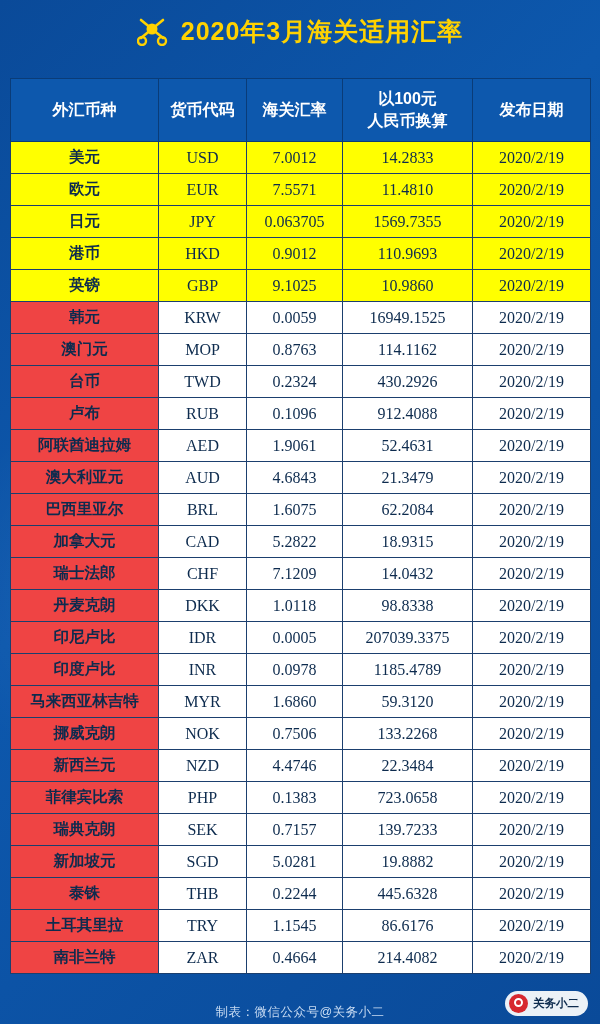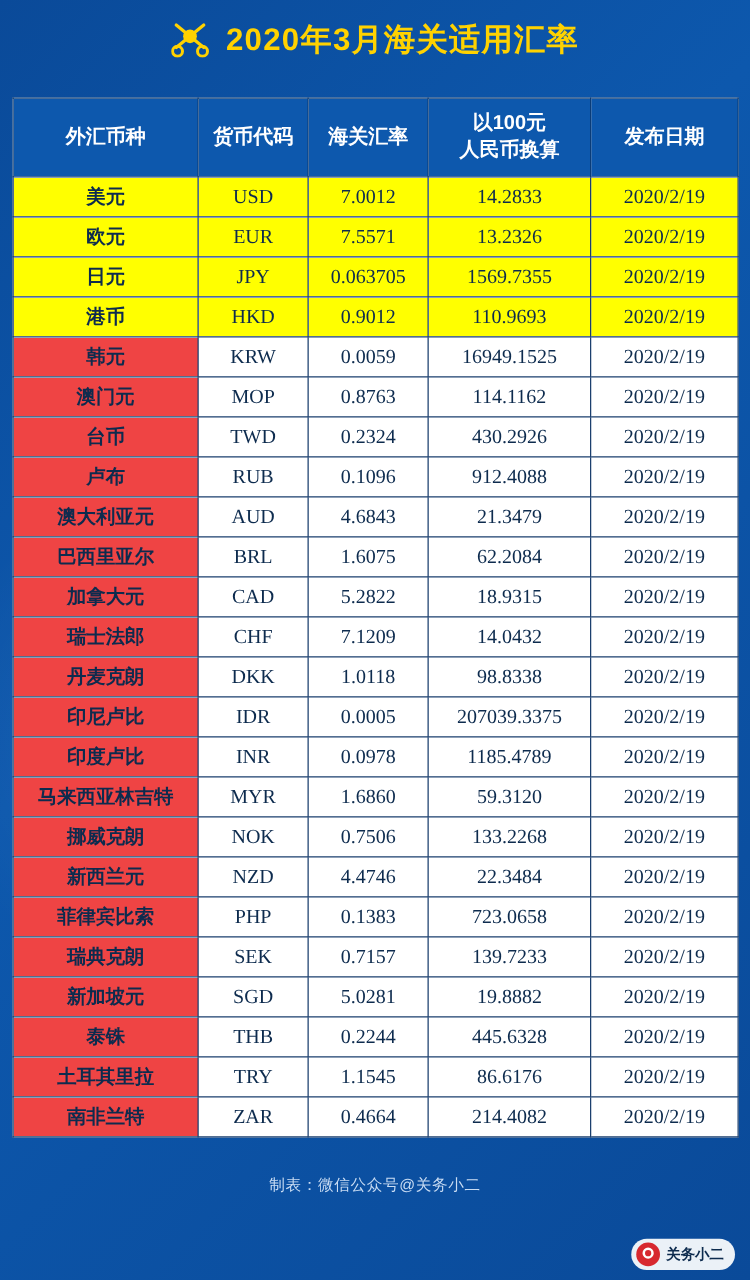--- a/index.html
+++ b/index.html
@@ -208,37 +208,44 @@
             <td>美元</td>
             <td>USD</td>
             <td>7.0012</td>
             <td>14.2833</td>
             <td>2020/2/19</td>
           </tr>
           <tr class="hl">
             <td>欧元</td>
             <td>EUR</td>
             <td>7.5571</td>
-            <td>13.2326</td>
+            <td>11.4810</td>
             <td>2020/2/19</td>
           </tr>
           <tr class="hl">
             <td>日元</td>
             <td>JPY</td>
             <td>0.063705</td>
             <td>1569.7355</td>
             <td>2020/2/19</td>
           </tr>
           <tr class="hl">
             <td>港币</td>
             <td>HKD</td>
             <td>0.9012</td>
             <td>110.9693</td>
             <td>2020/2/19</td>
           </tr>
+          <tr class="hl">
+            <td>英镑</td>
+            <td>GBP</td>
+            <td>9.1025</td>
+            <td>10.9860</td>
+            <td>2020/2/19</td>
+          </tr>
           <tr>
             <td>韩元</td>
             <td>KRW</td>
             <td>0.0059</td>
             <td>16949.1525</td>
             <td>2020/2/19</td>
           </tr>
           <tr>
             <td>澳门元</td>
             <td>MOP</td>
@@ -254,20 +261,27 @@
             <td>2020/2/19</td>
           </tr>
           <tr>
             <td>卢布</td>
             <td>RUB</td>
             <td>0.1096</td>
             <td>912.4088</td>
             <td>2020/2/19</td>
           </tr>
           <tr>
+            <td>阿联酋迪拉姆</td>
+            <td>AED</td>
+            <td>1.9061</td>
+            <td>52.4631</td>
+            <td>2020/2/19</td>
+          </tr>
+          <tr>
             <td>澳大利亚元</td>
             <td>AUD</td>
             <td>4.6843</td>
             <td>21.3479</td>
             <td>2020/2/19</td>
           </tr>
           <tr>
             <td>巴西里亚尔</td>
             <td>BRL</td>
             <td>1.6075</td>

